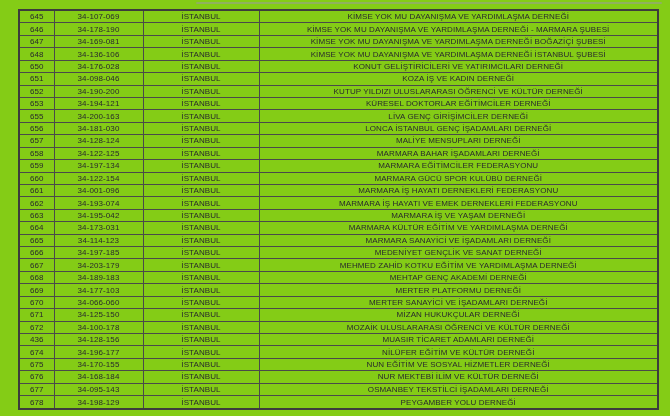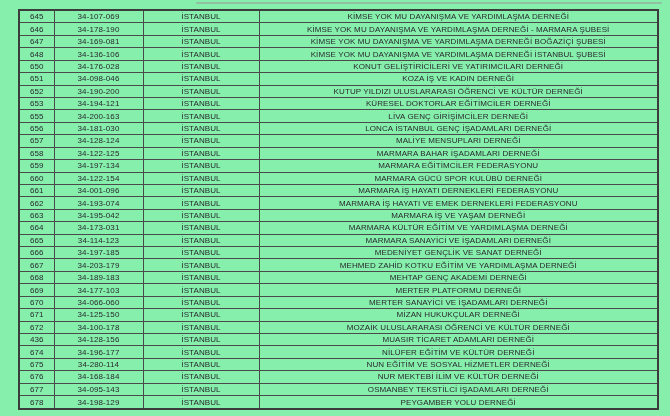--- a/index.html
+++ b/index.html
@@ -8,21 +8,21 @@
     width: 670px;
     height: 416px;
     background: #fdfdfc;
     font-family: "Liberation Sans", sans-serif;
     overflow: hidden;
   }
   .page {
     position: relative;
     width: 670px;
     height: 416px;
-    background: #86efac;
+    background: #84cc16;
   }
   
   .scan-artifact {
     position: absolute;
     left: 196px;
     top: 2px;
     width: 466px;
     height: 2px;
     background: #9a9a9a;
     opacity: 0.55;
@@ -233,21 +233,21 @@
           <td class="cell-name">MUASIR TİCARET ADAMLARI DERNEĞİ</td>
         </tr>
         <tr>
           <td class="cell-no">674</td>
           <td class="cell-code">34-196-177</td>
           <td class="cell-city">İSTANBUL</td>
           <td class="cell-name">NİLÜFER EĞİTİM VE KÜLTÜR DERNEĞİ</td>
         </tr>
         <tr>
           <td class="cell-no">675</td>
-          <td class="cell-code">34-280-114</td>
+          <td class="cell-code">34-170-155</td>
           <td class="cell-city">İSTANBUL</td>
           <td class="cell-name">NUN EĞİTİM VE SOSYAL HİZMETLER DERNEĞİ</td>
         </tr>
         <tr>
           <td class="cell-no">676</td>
           <td class="cell-code">34-168-184</td>
           <td class="cell-city">İSTANBUL</td>
           <td class="cell-name">NUR MEKTEBİ İLİM VE KÜLTÜR DERNEĞİ</td>
         </tr>
         <tr>

